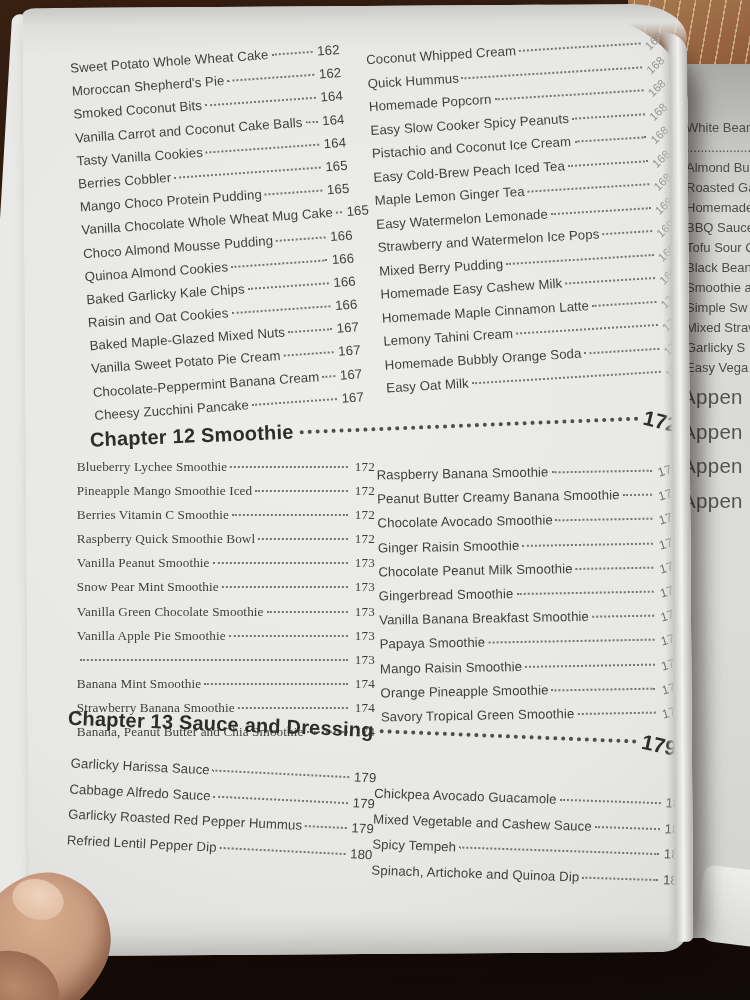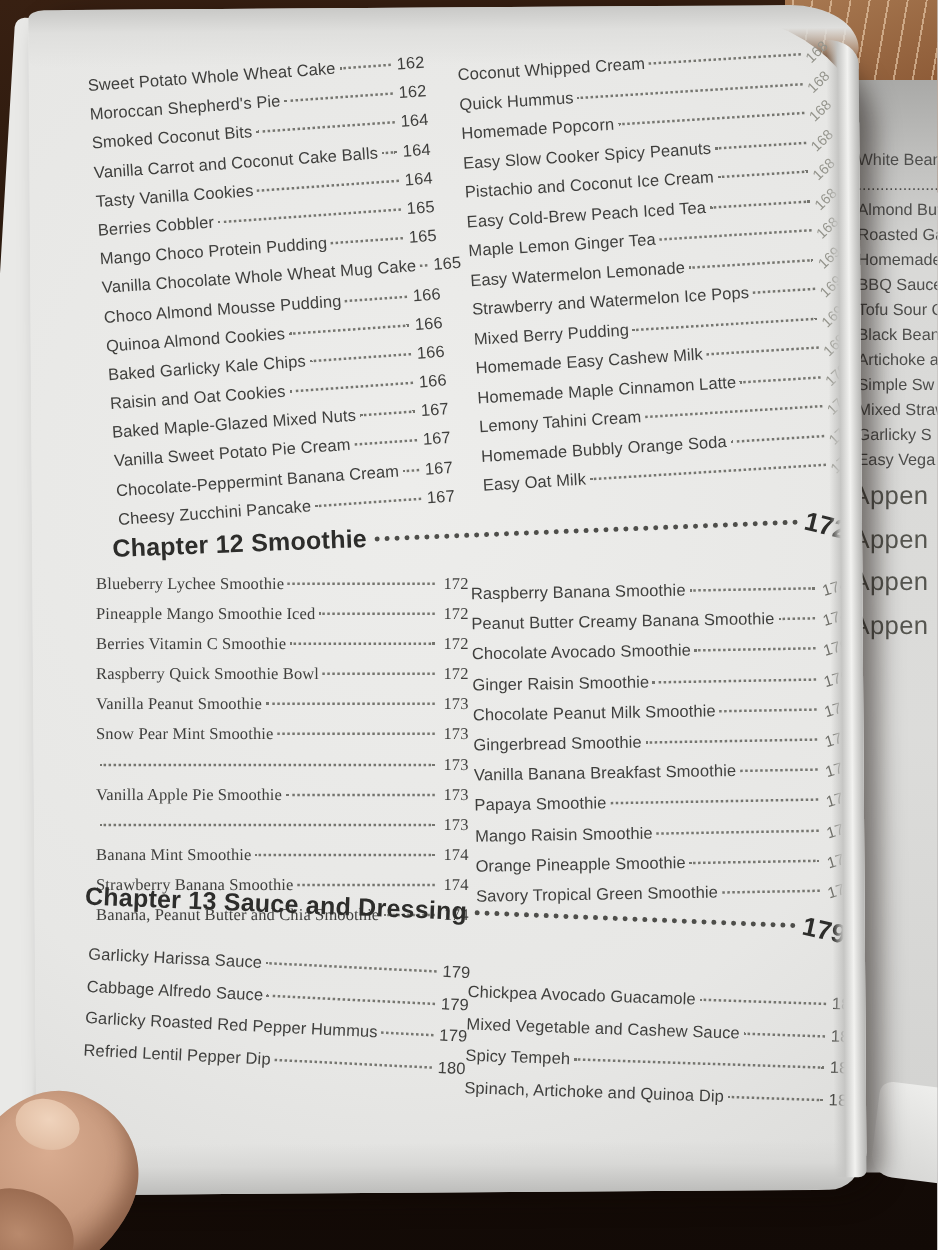--- a/index.html
+++ b/index.html
@@ -132,21 +132,21 @@
         <div class="np-row">Roasted Ga</div>
 
         <div class="np-row">Homemade</div>
 
         <div class="np-row">BBQ Sauce</div>
 
         <div class="np-row">Tofu Sour C</div>
 
         <div class="np-row">Black Bean</div>
 
-        <div class="np-row">Artichoke a</div>
+        <div class="np-row">Smoothie a</div>
 
         <div class="np-row">Simple Sw</div>
 
         <div class="np-row">Mixed Straw</div>
 
         <div class="np-row">Garlicky S</div>
 
         <div class="np-row">Easy Vega</div>
       </div>
     <div class="np-appendix">
@@ -395,20 +395,21 @@
           <span class="num">173</span>
         </div>
 
         <div class="row">
           <span class="t">Snow Pear Mint Smoothie</span>
           <span class="dots"></span>
           <span class="num">173</span>
         </div>
 
         <div class="row">
+          <span class="t">Vanilla Green Chocolate Smoothie</span>
           <span class="dots"></span>
           <span class="num">173</span>
         </div>
 
         <div class="row">
           <span class="t">Vanilla Apple Pie Smoothie</span>
           <span class="dots"></span>
           <span class="num">173</span>
         </div>
 

